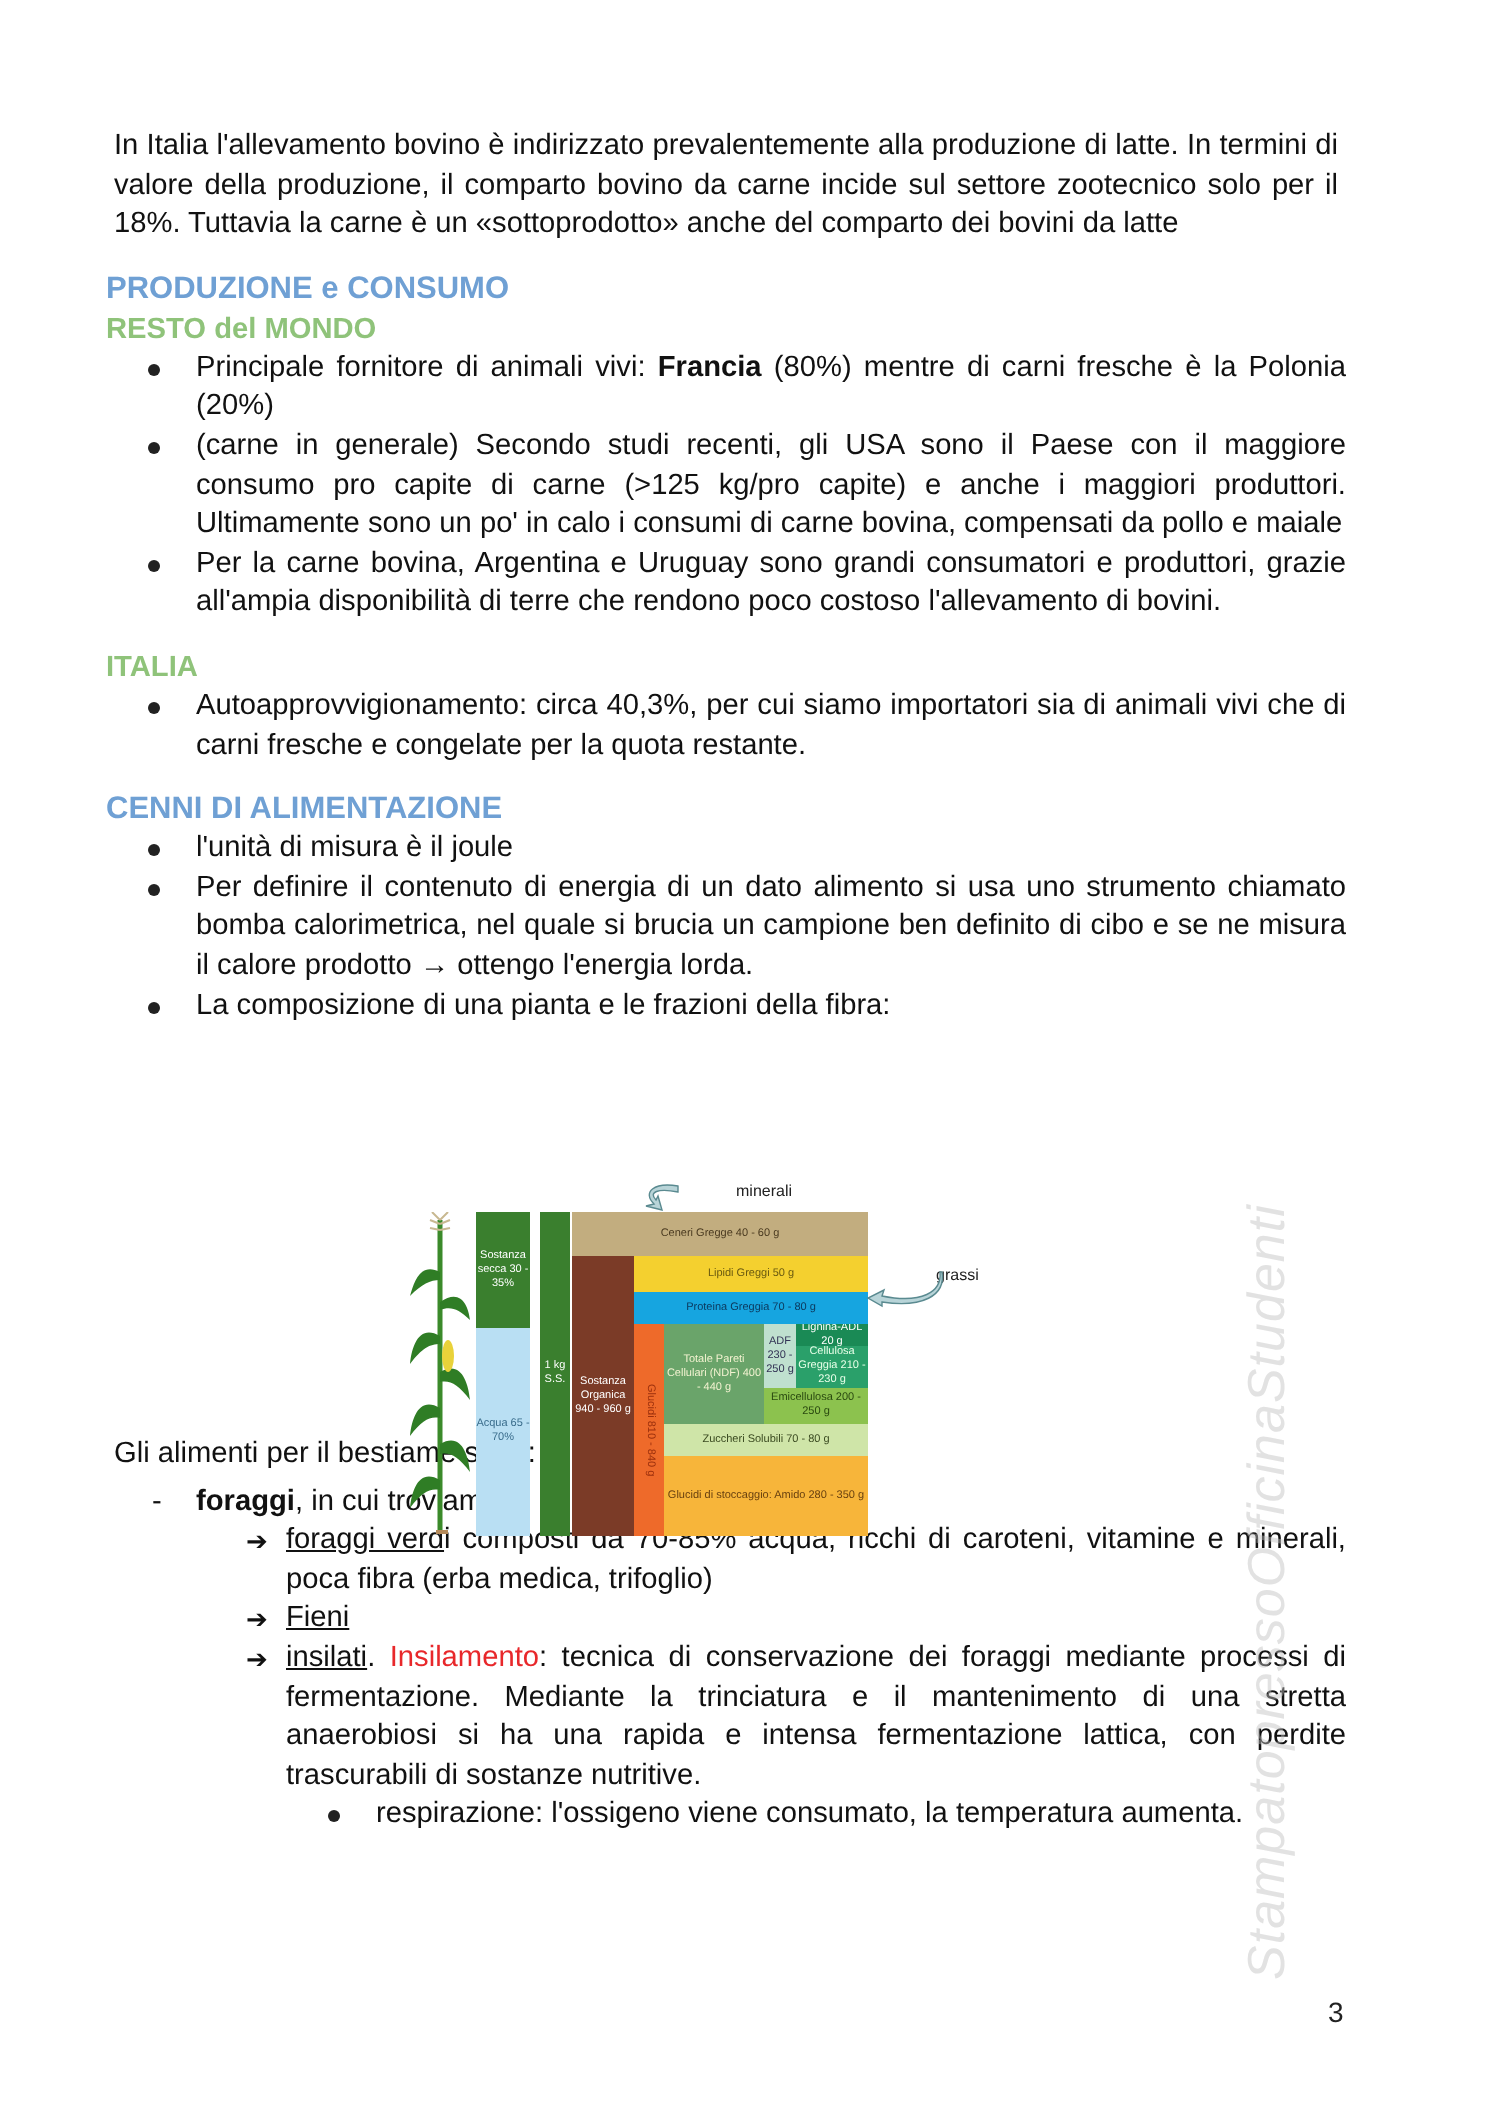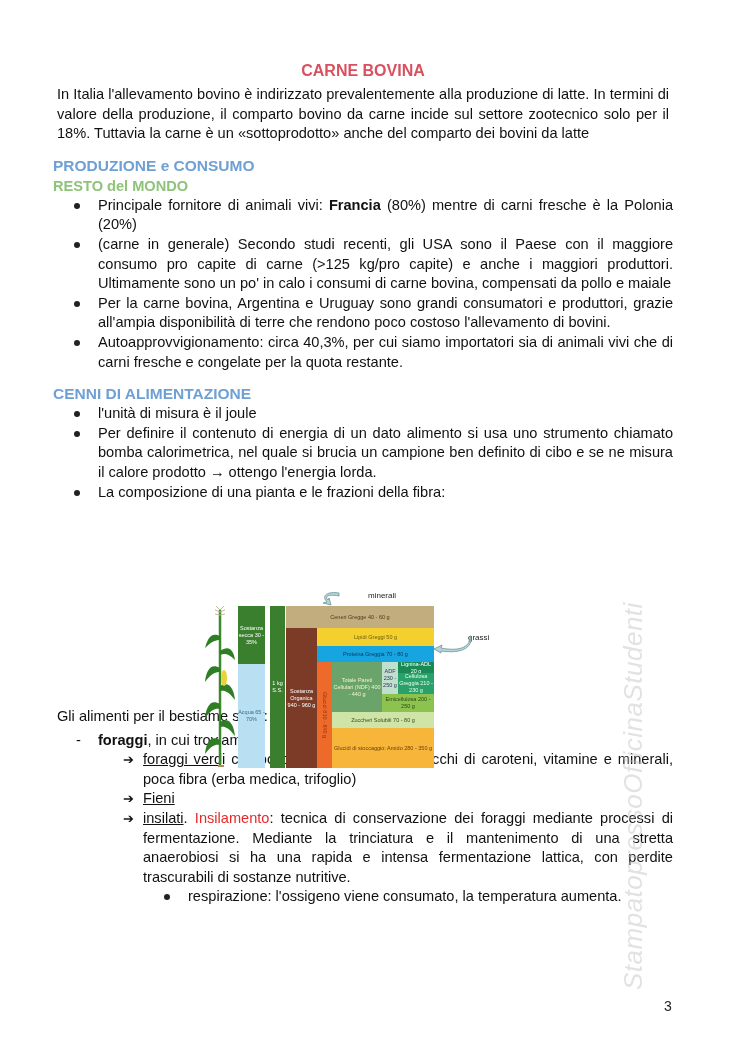--- a/index.html
+++ b/index.html
@@ -35,31 +35,31 @@
   .ann { position: absolute; font-size: 8px; color: #222; padding-left: 23px; }
 
   .page-num { position: absolute; left: 664px; top: 998px; font-size: 14px; color: #222; }
   .watermark { position: absolute; left: 618px; top: 990px; transform-origin: 0 0; transform: rotate(-90deg);
                font-size: 26px; font-style: italic; color: rgba(190,190,190,0.45); white-space: nowrap; letter-spacing: 0.5px; }
 </style>
 </head>
 <body>
 
 <div class="page">
-  <div class="title">CARNE BOVINA</div>
   <p>In Italia l'allevamento bovino è indirizzato prevalentemente alla produzione di latte. In termini di valore della produzione, il comparto bovino da carne incide sul settore zootecnico solo per il 18%. Tuttavia la carne è un «sottoprodotto» anche del comparto dei bovini da latte</p>
 
   <div class="h-blue mt20">PRODUZIONE e CONSUMO</div>
   <div class="h-green">RESTO del MONDO</div>
   <ul class="bul">
     <li><span>Principale fornitore di animali vivi: </span><b>Francia</b><span> (80%) mentre di carni fresche è la Polonia (20%)</span></li>
     <li>(carne in generale) Secondo studi recenti, gli USA sono il Paese con il maggiore consumo pro capite di carne (&gt;125 kg/pro capite) e anche i maggiori produttori. Ultimamente sono un po' in calo i consumi di carne bovina, compensati da pollo e maiale</li>
     <li>Per la carne bovina, Argentina e Uruguay sono grandi consumatori e produttori, grazie all'ampia disponibilità di terre che rendono poco costoso l'allevamento di bovini.</li>
   </ul>
 
+  <div class="h-green mt20">ITALIA</div>
   <ul class="bul">
     <li>Autoapprovvigionamento: circa 40,3%, per cui siamo importatori sia di animali vivi che di carni fresche e congelate per la quota restante.</li>
   </ul>
 
   <div class="h-blue mt20">CENNI DI ALIMENTAZIONE</div>
   <ul class="bul">
     <li>l'unità di misura è il joule</li>
     <li>Per definire il contenuto di energia di un dato alimento si usa uno strumento chiamato bomba calorimetrica, nel quale si brucia un campione ben definito di cibo e se ne misura il calore prodotto → ottengo l'energia lorda.</li>
     <li>La composizione di una pianta e le frazioni della fibra:</li>
   </ul>

